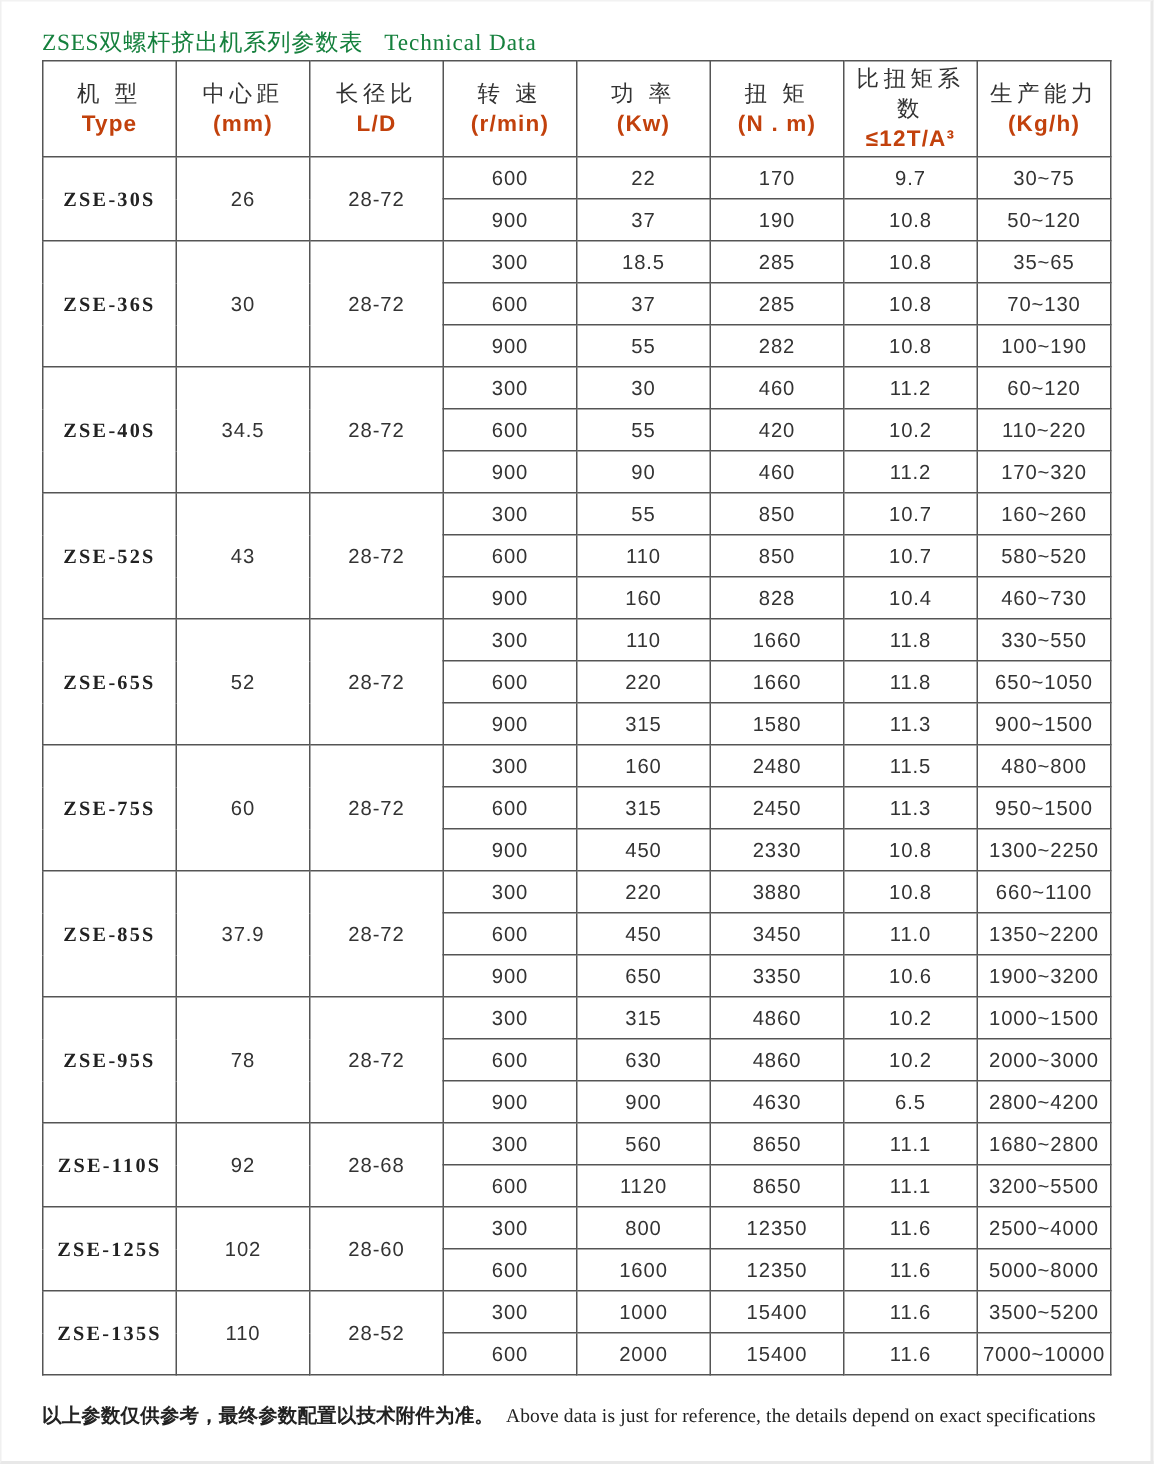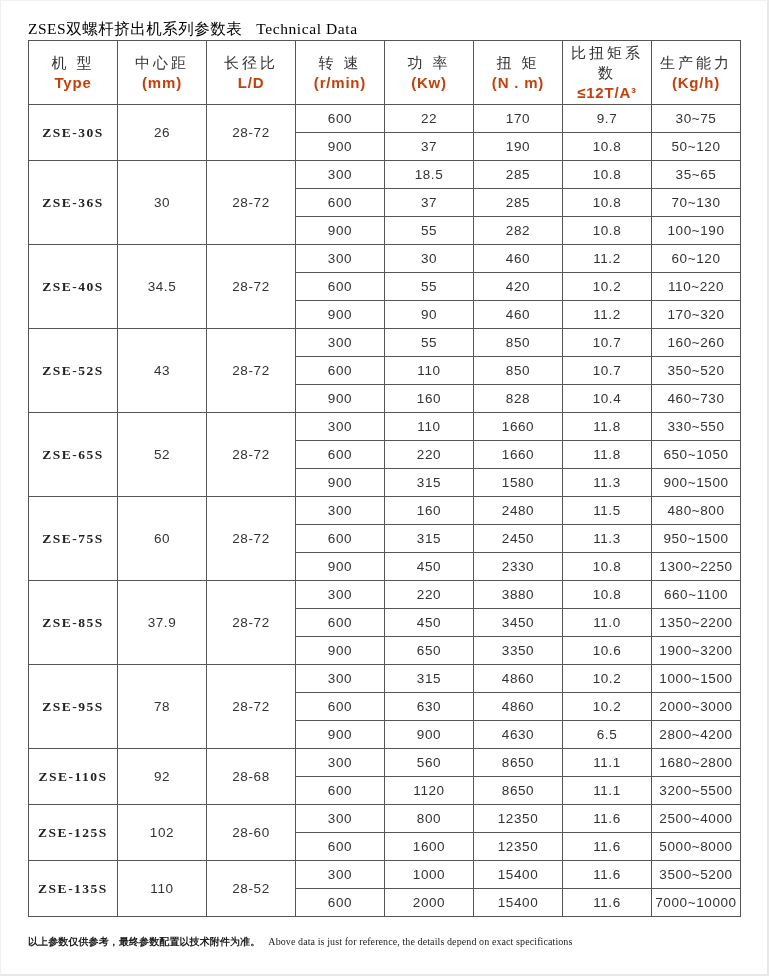--- a/index.html
+++ b/index.html
@@ -7,39 +7,39 @@
     width:770px; height:977px; background:#ffffff; position:relative; overflow:hidden;
     font-family:"Liberation Sans", "DejaVu Sans", sans-serif; color:#222;
   }
   .frame {
     position:absolute; left:0; top:0; width:766px; height:973px;
     border-right:2px solid #e8e8e8; border-bottom:2px solid #e8e8e8;
     border-left:1px solid #f0f0f0; border-top:1px solid #f2f2f2;
   }
   .title {
     position:absolute; left:28px; top:18px; height:22px; line-height:22px;
-    font-family:"Liberation Serif", "DejaVu Serif", serif; font-size:15.5px; color:#000000;
+    font-family:"Liberation Serif", "DejaVu Serif", serif; font-size:15.5px; color:#15803d;
     letter-spacing:0.5px; white-space:nowrap;
   }
   .title .en { margin-left:14px; letter-spacing:0.6px; }
   table.spec {
     position:absolute; left:28px; top:40px;
     border-collapse:collapse; table-layout:fixed; width:712px;
   }
   table.spec td, table.spec th {
     border:1.5px solid #555; text-align:center; vertical-align:middle;
     padding:0; font-weight:normal; color:#333; font-size:13.5px; letter-spacing:0.6px;
   }
   table.spec th { height:63px; font-size:15px; line-height:20px; }
   table.spec th .cn { display:block; letter-spacing:3px; }
   table.spec th .en { display:block; font-weight:bold; color:#c2410c; letter-spacing:0.8px; }
   table.spec td { height:27px; }
   td.model { font-weight:bold !important; color:#222 !important; letter-spacing:1.5px !important; font-size:13.5px;font-family:Liberation Serif, serif; }
   .note {
-    position:absolute; left:28px; top:935px; font-size:10px; color:#222;
+    position:absolute; left:28px; top:935px; font-size:13px; color:#222;
     font-family:"Liberation Serif", "DejaVu Serif", serif; white-space:nowrap; letter-spacing:0.1px;
   }
   .note .cn { font-weight:bold; margin-right:8px; }
 </style>
 </head>
 <body>
 
 <div class="frame"></div>
 
 <div class="title">
@@ -167,21 +167,21 @@
         <td>55</td>
         <td>850</td>
         <td>10.7</td>
         <td>160~260</td>
       </tr>
       <tr>
         <td>600</td>
         <td>110</td>
         <td>850</td>
         <td>10.7</td>
-        <td>350~520</td>
+        <td>580~520</td>
       </tr>
       <tr>
         <td>900</td>
         <td>160</td>
         <td>828</td>
         <td>10.4</td>
         <td>460~730</td>
       </tr>
       <tr>
         <td class="model" rowspan="3">ZSE-65S</td>

